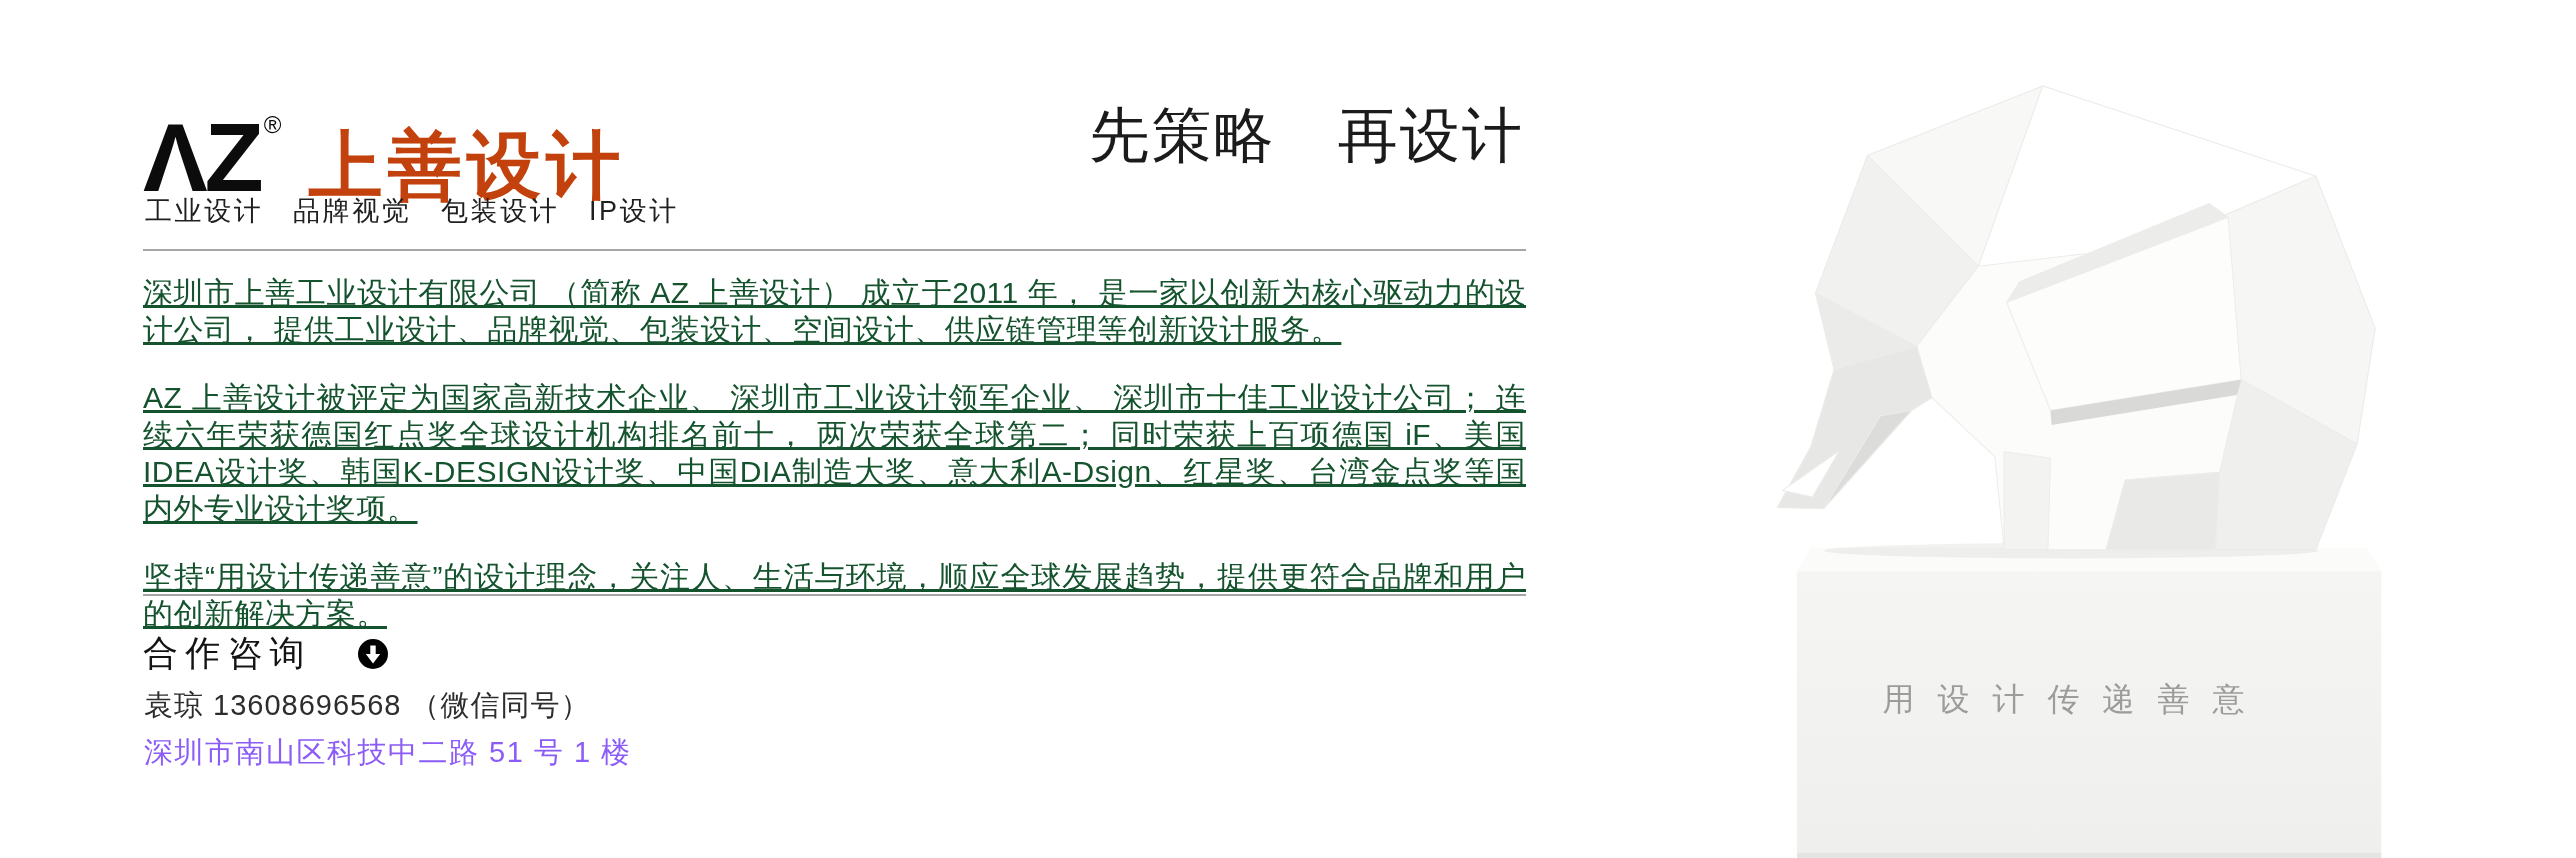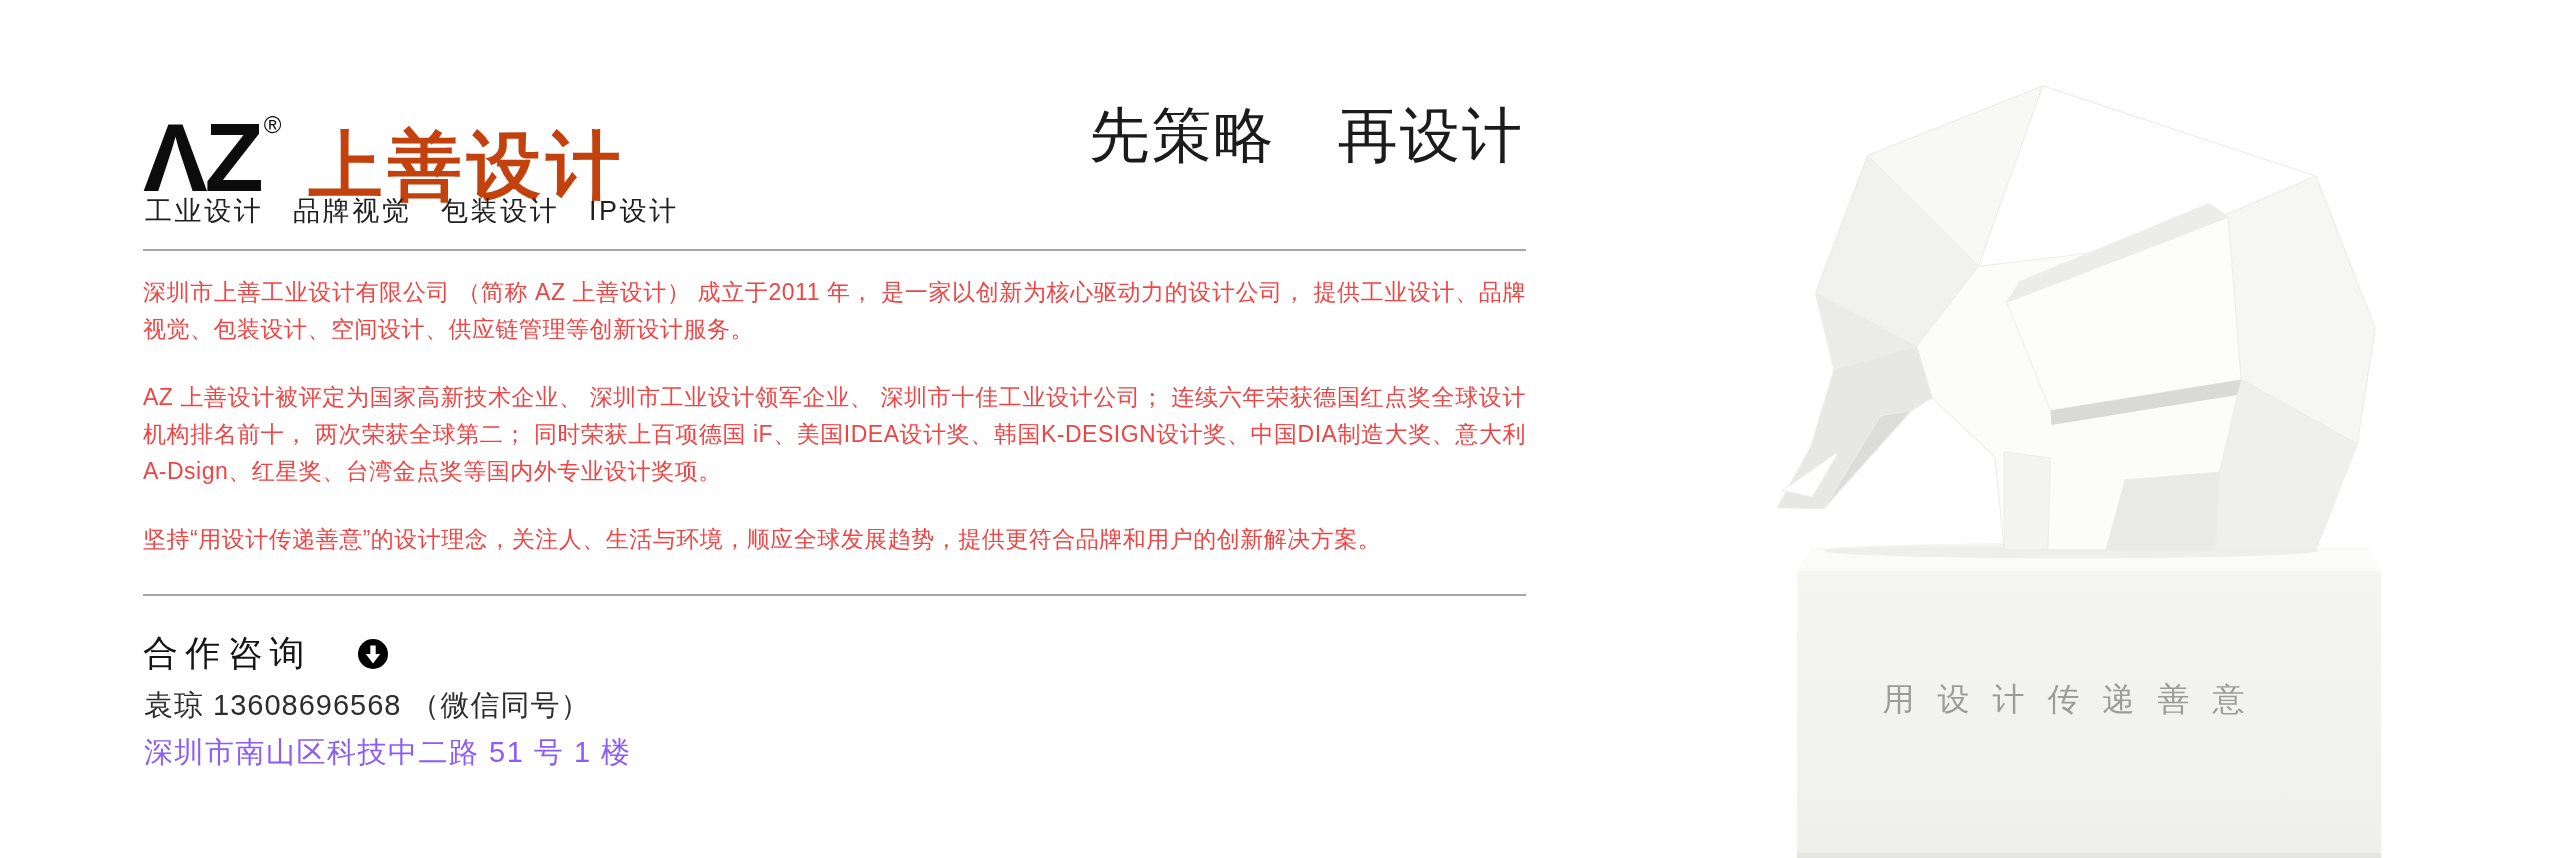--- a/index.html
+++ b/index.html
@@ -52,23 +52,23 @@
     background:#a6a6a6;border:none;margin:0;
   }
   .divider-top{top:249px;}
   .divider-bottom{top:594px;}
   
   .about{
     position:absolute;left:143px;top:274px;width:1383px;
   }
   .about p{
     margin:0 0 31px 0;
-    font-size:23px;line-height:37px;
-    color:#ef4444;letter-spacing:0.5px;
-    text-align:justify;text-justify:inter-ideograph;
+    font-size:30px;line-height:37px;
+    color:#14532d;letter-spacing:0.5px;
+    text-align:justify;text-justify:inter-ideograph;text-decoration:underline;
   }
   
   .contact-heading-row{
     position:absolute;left:143px;top:630px;
     display:flex;align-items:center;gap:32px;
   }
   .contact-heading{
     font-size:35px;font-weight:400;letter-spacing:7.2px;
     color:#141414;white-space:nowrap;
   }

